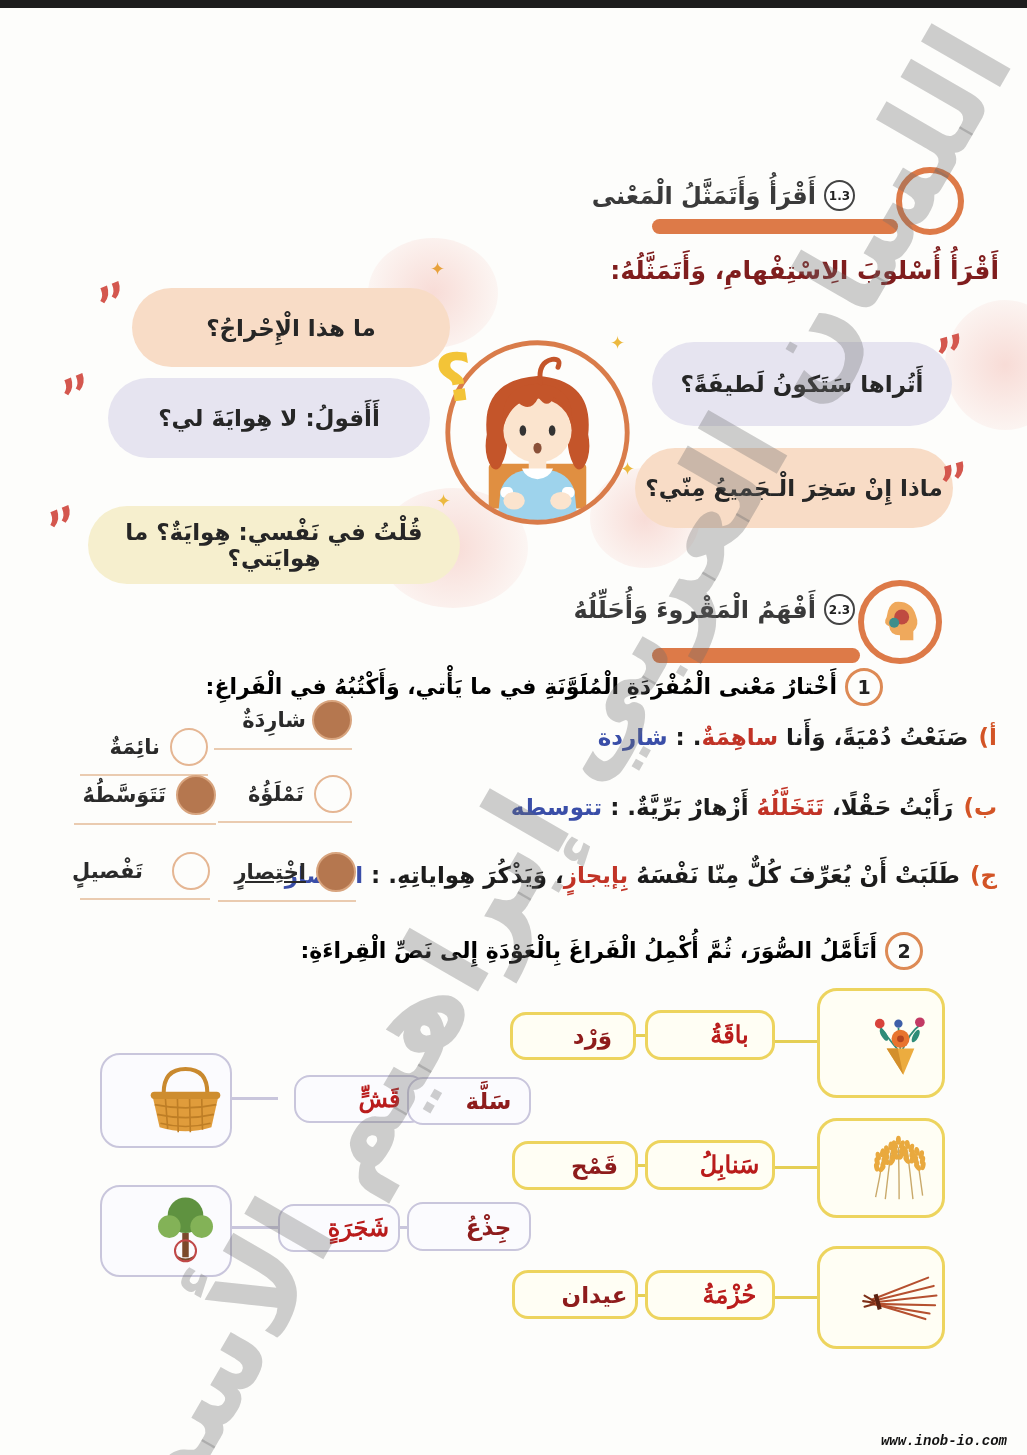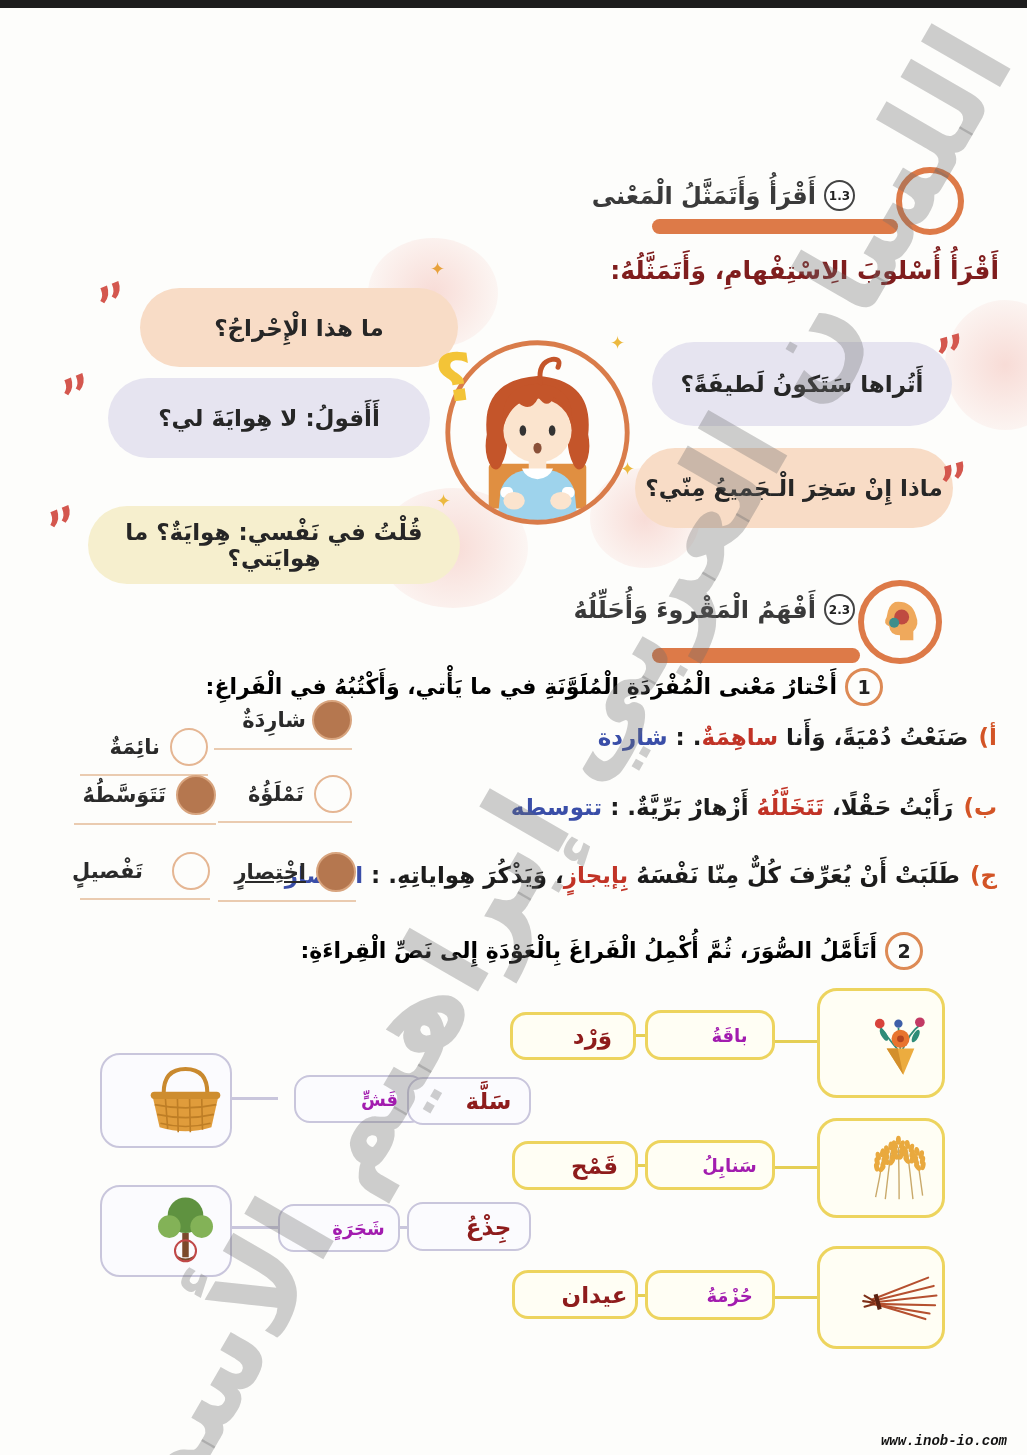--- a/index.html
+++ b/index.html
@@ -54,21 +54,21 @@
   #qt5 { left:942px; top:468px; transform:rotate(-16deg); }
   .sparkle { position:absolute; color:#ECB93F; z-index:2; font-size:18px; }
   #sp1 { left:430px; top:258px; color:#E8A23C; }
   #sp2 { left:610px; top:332px; }
   #sp3 { left:620px; top:458px; }
   #sp4 { left:436px; top:490px; }
 
   
   .bubble { position:absolute; border-radius:46px; display:flex; align-items:center; justify-content:center;
     font-size:23px; font-weight:bold; color:#262626; z-index:2; text-align:center; }
-  #b1 { left:140px; top:288px; width:318px; height:79px; background:#F8DCC6; }
+  #b1 { left:132px; top:288px; width:318px; height:79px; background:#F8DCC6; }
   #b2 { left:652px; top:342px; width:300px; height:84px; background:#E6E4F0; }
   #b3 { left:108px; top:378px; width:322px; height:80px; background:#E6E4F0; }
   #b4 { left:635px; top:448px; width:318px; height:80px; background:#F8DCC6; }
   #b5 { left:88px;  top:506px; width:372px; height:78px; background:#F6EFCE; }
 
   
   .qring { position:absolute; width:38px; height:38px; border:3px solid #DD8A55; border-radius:50%; box-sizing:border-box;
     display:flex; align-items:center; justify-content:center; font-size:19px; font-weight:bold; color:#222; background:#FDFDFB; z-index:2; direction:ltr; }
   #qring1 { left:845px; top:668px; }
   #qring2 { left:885px; top:932px; }
@@ -96,21 +96,21 @@
   #ch-b2 { left:74px;  top:775px; width:142px; }
   #ch-c1 { left:218px; top:852px; width:138px;text-decoration:underline; }
   #ch-c2 { left:80px;  top:852px; width:130px;gap:29px; }
 
   
   .mbox { position:absolute; border-radius:16px; display:flex; align-items:center; justify-content:center;
     font-weight:bold; z-index:2; box-sizing:border-box;padding-left:39px; }
   .theme-y { border:3px solid #EDD45E; background:#FFFEF4; }
   .theme-l { border:2.5px solid #C9C6DC; background:#FBFBFE; }
   .imgbox { border-radius:20px; }
-  .word { font-size:18px; color:#a21caf; }
+  .word { font-size:24px; color:#b91c1c;font-family:Liberation Serif, serif; }
   .answerbox { font-size:23px; color:#8E1C1C; }
   .conn { position:absolute; height:3px; z-index:1; }
   .conn-y { background:#E5CF55; }
   .conn-l { background:#C9C6DC; }
 
   #img1 { left:817px; top:988px;  width:128px; height:110px; }
   #w1   { left:645px; top:1010px; width:130px; height:50px; }
   #a1   { left:510px; top:1012px; width:126px; height:48px; }
   #cn1a { left:775px; top:1040px; width:42px; }
   #cn1b { left:634px; top:1034px; width:13px; }

